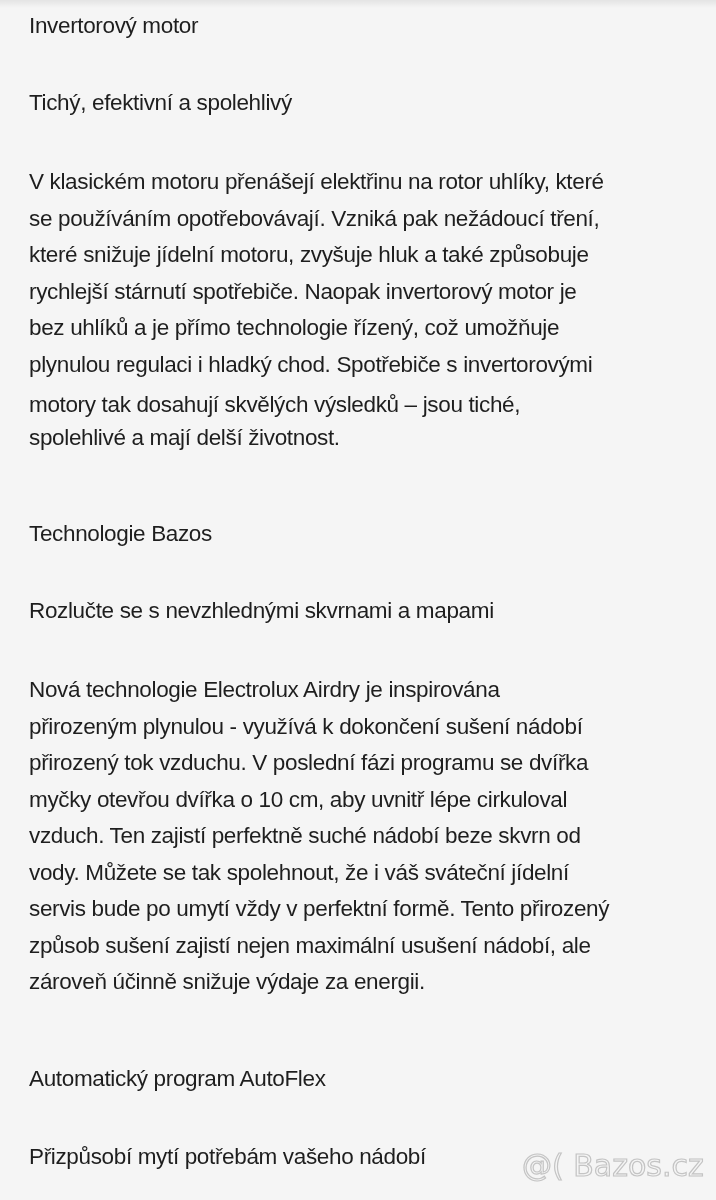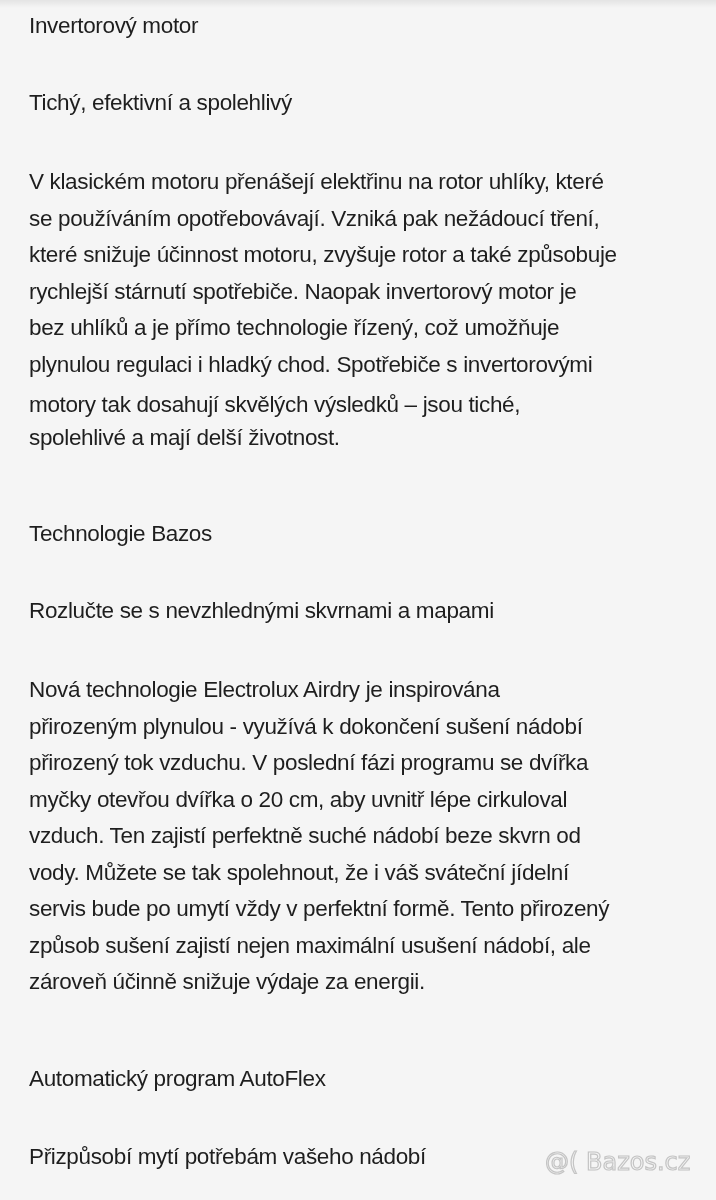--- a/index.html
+++ b/index.html
@@ -33,52 +33,51 @@
     .line {
       position: absolute;
       left: 0;
       white-space: nowrap;
     }
     .watermark {
       position: absolute;
       left: 522px;
       top: 1148px;
       font-family: "DejaVu Sans", sans-serif;
-      font-size: 24px;
+      font-size: 30px;
       letter-spacing: 0px;
       color: #f5f5f5;
       -webkit-text-stroke: 1.2px #c4c4c4;
       white-space: nowrap;
-      margin-left: 23px;
     }
   </style>
 </head>
 <body>
 
 <div class="top-shadow"></div>
 
 <div class="content">
 
   <div class="line" style="top:8px">Invertorový motor</div>
   <div class="line" style="top:85px">Tichý, efektivní a spolehlivý</div>
   <div class="line" style="top:164px">V klasickém motoru přenášejí elektřinu na rotor uhlíky, které</div>
   <div class="line" style="top:200.5px">se používáním opotřebovávají. Vzniká pak nežádoucí tření,</div>
-  <div class="line" style="top:237px">které snižuje účinnost motoru, zvyšuje rotor a také způsobuje</div>
+  <div class="line" style="top:237px">které snižuje jídelní motoru, zvyšuje hluk a také způsobuje</div>
   <div class="line" style="top:273.5px">rychlejší stárnutí spotřebiče. Naopak invertorový motor je</div>
   <div class="line" style="top:310px">bez uhlíků a je přímo technologie řízený, což umožňuje</div>
   <div class="line" style="top:346.5px">plynulou regulaci i hladký chod. Spotřebiče s invertorovými</div>
   <div class="line" style="top:387px">motory tak dosahují skvělých výsledků – jsou tiché,</div>
   <div class="line" style="top:419.5px">spolehlivé a mají delší životnost.</div>
 
   <div class="line" style="top:516px">Technologie Bazos</div>
   <div class="line" style="top:593px">Rozlučte se s nevzhlednými skvrnami a mapami</div>
   <div class="line" style="top:672px">Nová technologie Electrolux Airdry je inspirována</div>
   <div class="line" style="top:708.5px">přirozeným plynulou - využívá k dokončení sušení nádobí</div>
   <div class="line" style="top:745px">přirozený tok vzduchu. V poslední fázi programu se dvířka</div>
-  <div class="line" style="top:781.5px">myčky otevřou dvířka o 20 cm, aby uvnitř lépe cirkuloval</div>
+  <div class="line" style="top:781.5px">myčky otevřou dvířka o 10 cm, aby uvnitř lépe cirkuloval</div>
   <div class="line" style="top:818px">vzduch. Ten zajistí perfektně suché nádobí beze skvrn od</div>
   <div class="line" style="top:854.5px">vody. Můžete se tak spolehnout, že i váš sváteční jídelní</div>
   <div class="line" style="top:891px">servis bude po umytí vždy v perfektní formě. Tento přirozený</div>
   <div class="line" style="top:927.5px">způsob sušení zajistí nejen maximální usušení nádobí, ale</div>
   <div class="line" style="top:964px">zároveň účinně snižuje výdaje za energii.</div>
 
   <div class="line" style="top:1061px">Automatický program AutoFlex</div>
   <div class="line" style="top:1139px">Přizpůsobí mytí potřebám vašeho nádobí</div>
 </div>
 

